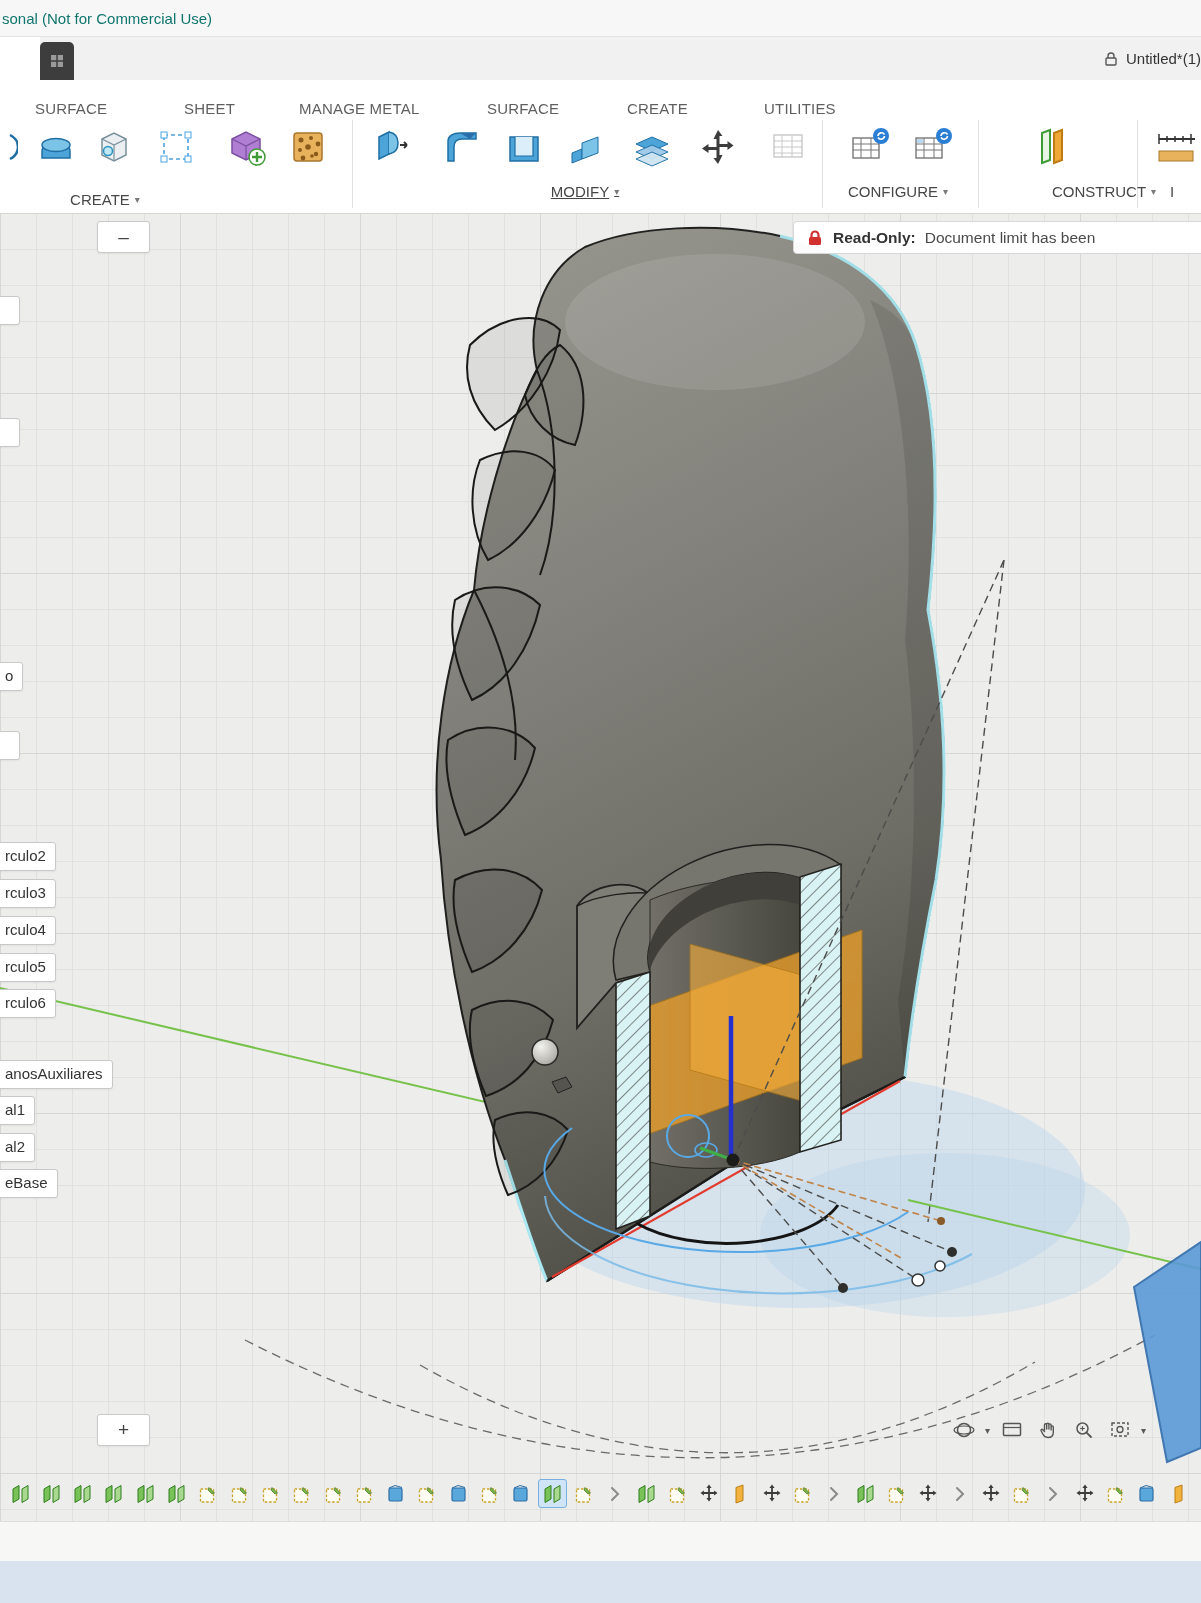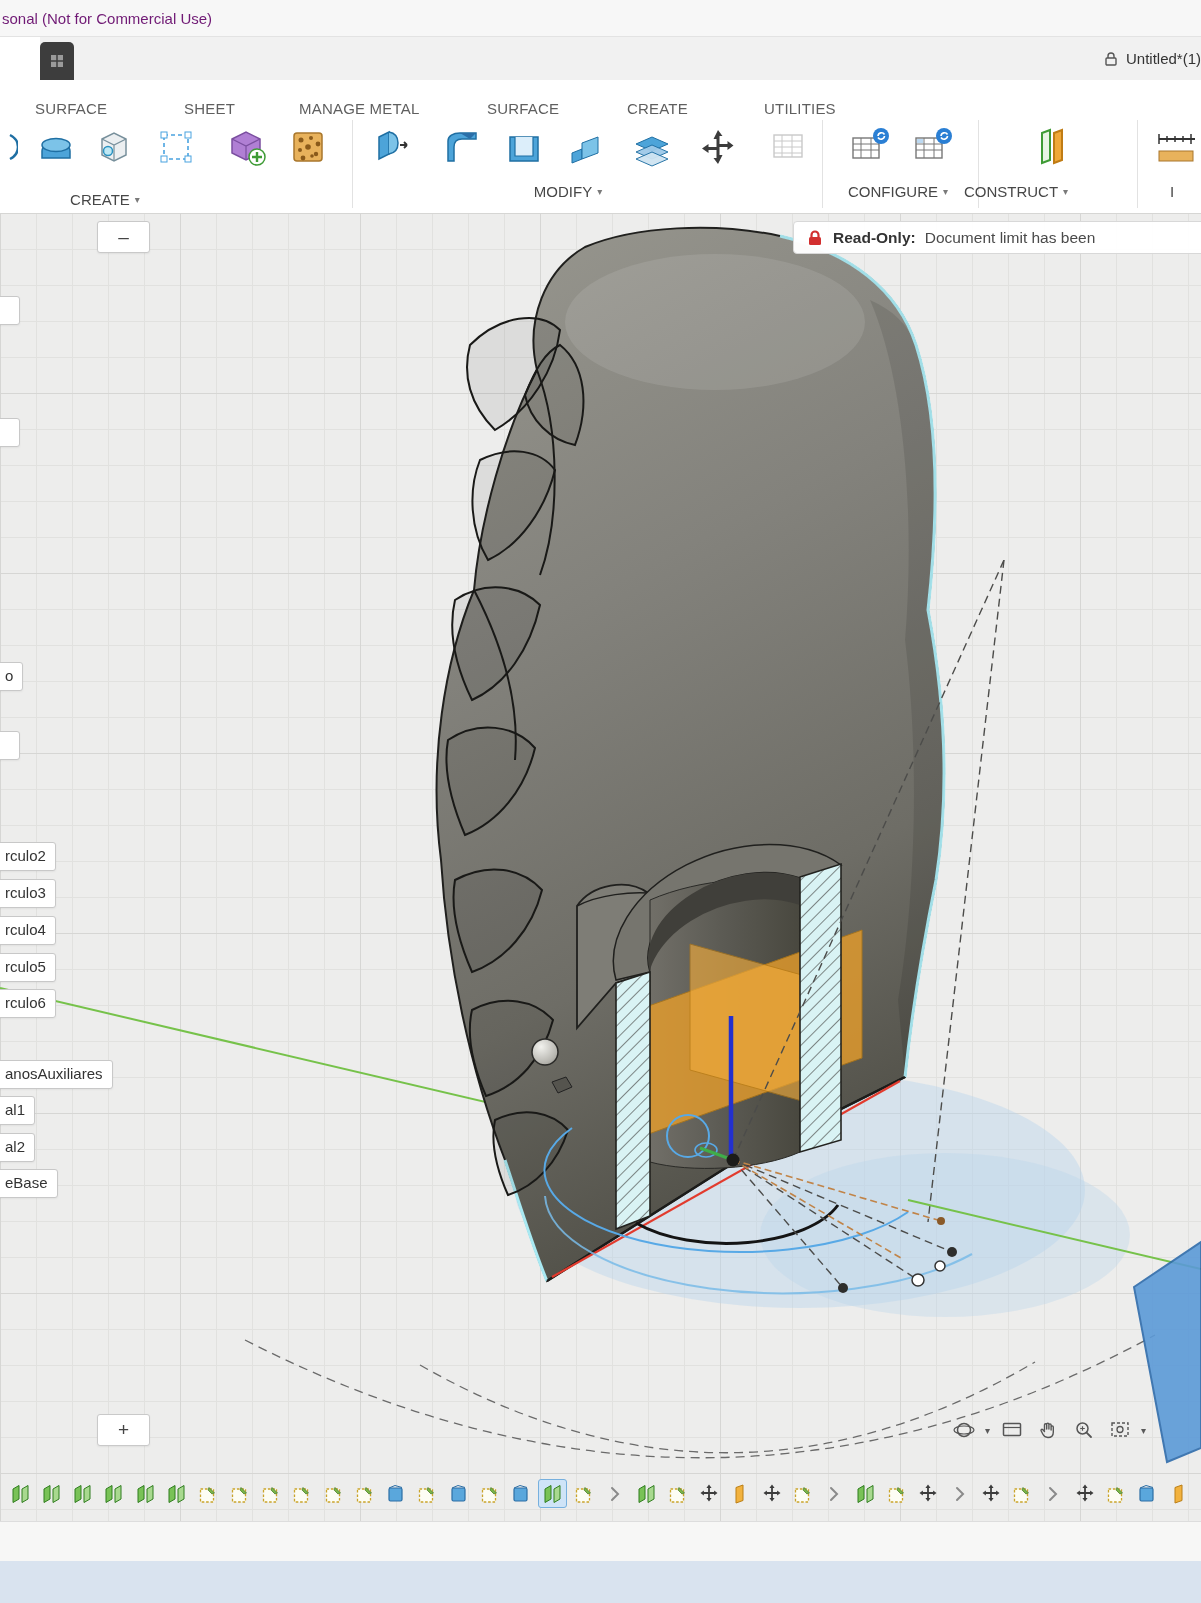--- a/index.html
+++ b/index.html
@@ -4,21 +4,21 @@
 <style>
   html,body{margin:0;padding:0;}
   body{
     position:relative;width:1201px;height:1603px;overflow:hidden;
     font-family:"Liberation Sans",sans-serif;background:#ffffff;
     -webkit-font-smoothing:antialiased;
   }
   
   .titlebar{position:absolute;left:0;top:0;width:1201px;height:36px;background:#f7f7f7;
     border-bottom:1px solid #e3e3e3;display:flex;align-items:center;}
-  .titlebar span{color:#701a75;font-size:15px;margin-left:2px;white-space:nowrap;}
+  .titlebar span{color:#0f766e;font-size:15px;margin-left:2px;white-space:nowrap;}
   .tabstrip{position:absolute;left:0;top:37px;width:1201px;height:43px;background:#f1f1f1;
     border-bottom:1px solid #dcdcdc;margin-left:40px;}
   .stub-tab{position:absolute;left:0;top:5px;width:34px;height:38px;background:#3d3d3d;
     border-radius:5px 5px 0 0;display:flex;align-items:center;justify-content:center;cursor:pointer;}
   .doc-tab{position:absolute;right:40px;top:0;height:43px;display:flex;align-items:center;gap:7px;
     color:#333;font-size:15px;cursor:pointer;}
   
   .ribbon{position:absolute;left:0;top:80px;width:1201px;height:133px;background:#ffffff;
     border-bottom:1px solid #d4d4d4;}
   .rtab{position:absolute;top:9px;font-size:15px;color:#5f5f5f;letter-spacing:.2px;cursor:pointer;white-space:nowrap;margin-top:11px;}
@@ -233,29 +233,29 @@
         <path d="M4 9v10M12 11v6M20 11v6M28 11v6M36 9v10" stroke="#333" stroke-width="1.5"></path>
         <rect x="4" y="26" width="34" height="10" fill="#e8b25c" stroke="#a9772c"></rect>
       </svg>
     </div>
   </div>
 
   <div class="rlabel" style="left:105px;margin-top:8px;">
     <span>CREATE</span>
     <span class="caret">▾</span>
   </div>
-  <div class="rlabel" style="left:568px;">
+  <div class="rlabel" style="left:585px;text-decoration:underline;">
     <span>MODIFY</span>
     <span class="caret">▾</span>
   </div>
   <div class="rlabel" style="left:898px;">
     <span>CONFIGURE</span>
     <span class="caret">▾</span>
   </div>
-  <div class="rlabel" style="left:1016px;text-align:right;">
+  <div class="rlabel" style="left:1104px;text-align:right;">
     <span>CONSTRUCT</span>
     <span class="caret">▾</span>
   </div>
   <div class="rlabel" style="left:1172px;">
     <span>I</span>
   </div>
 </div>
 
 <div class="canvas">
   <svg class="scene" width="1201" height="1310" viewBox="0 213 1201 1310">

